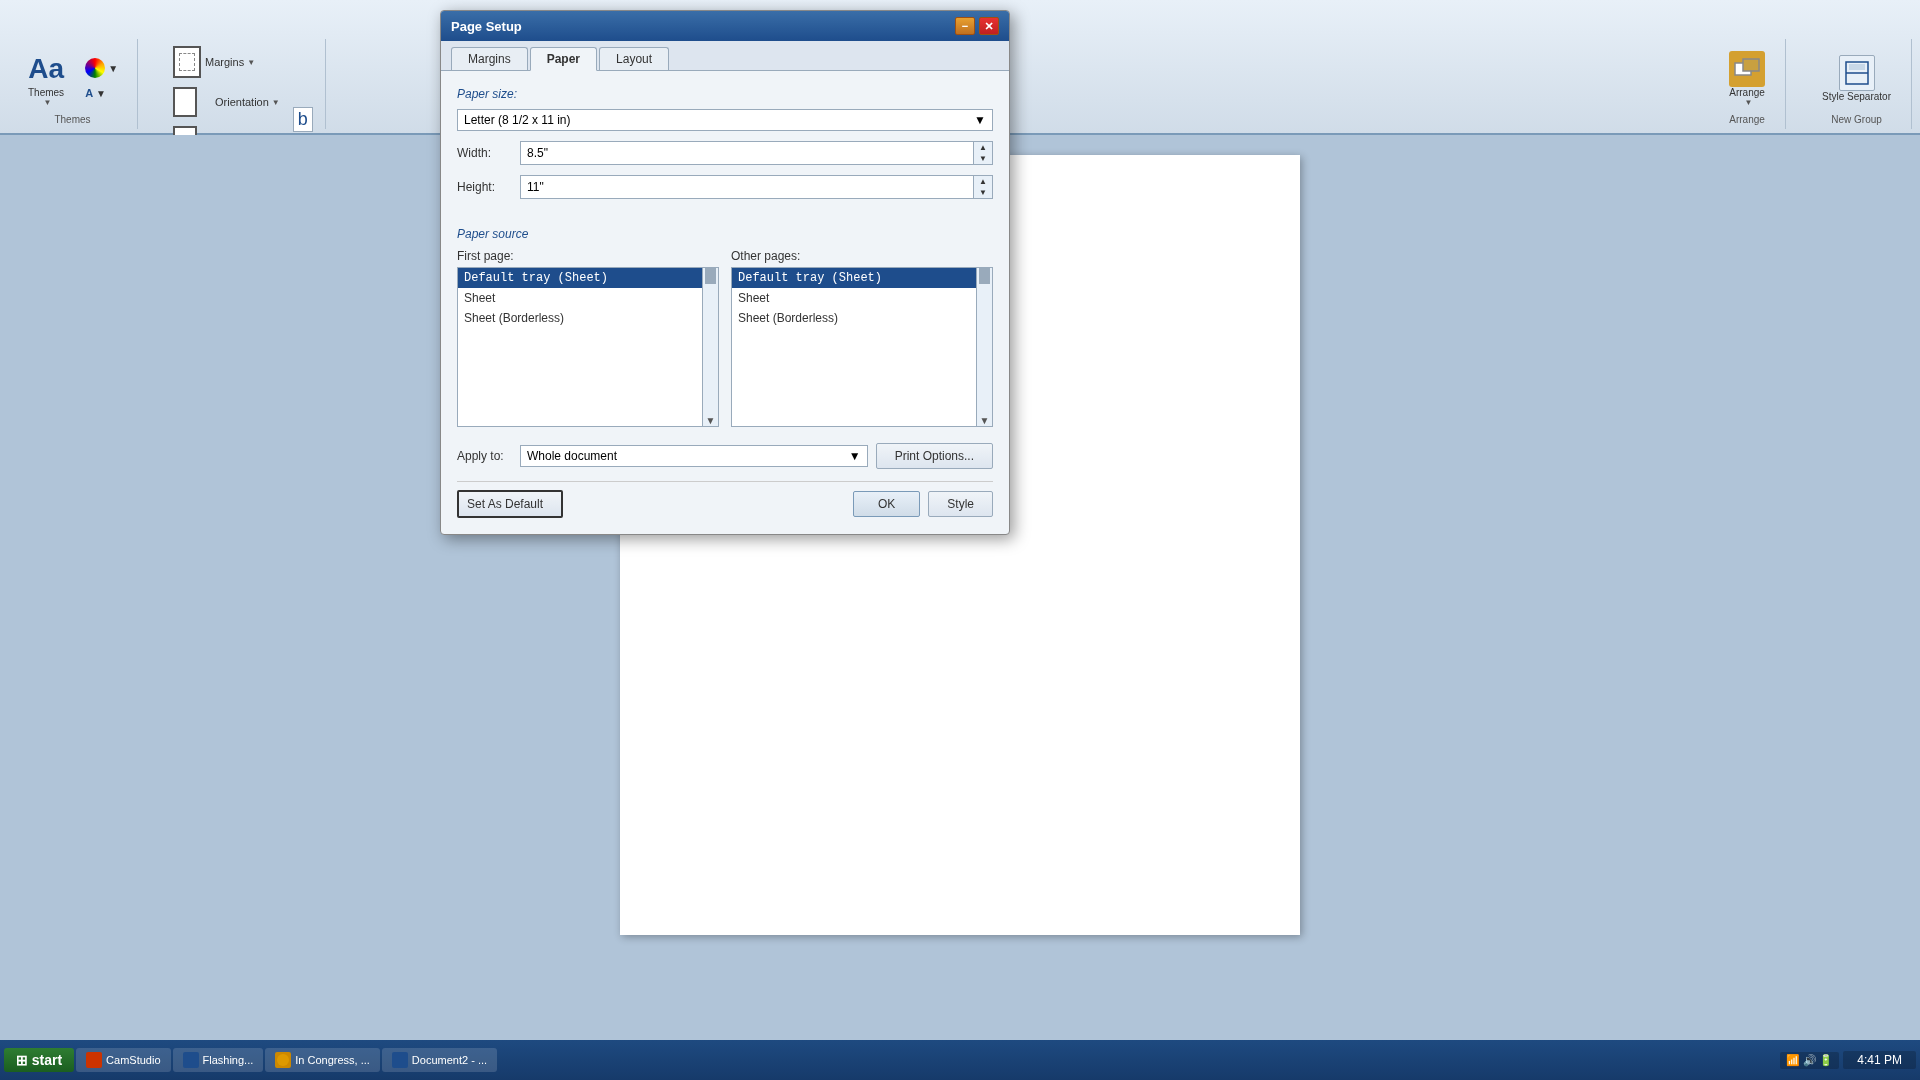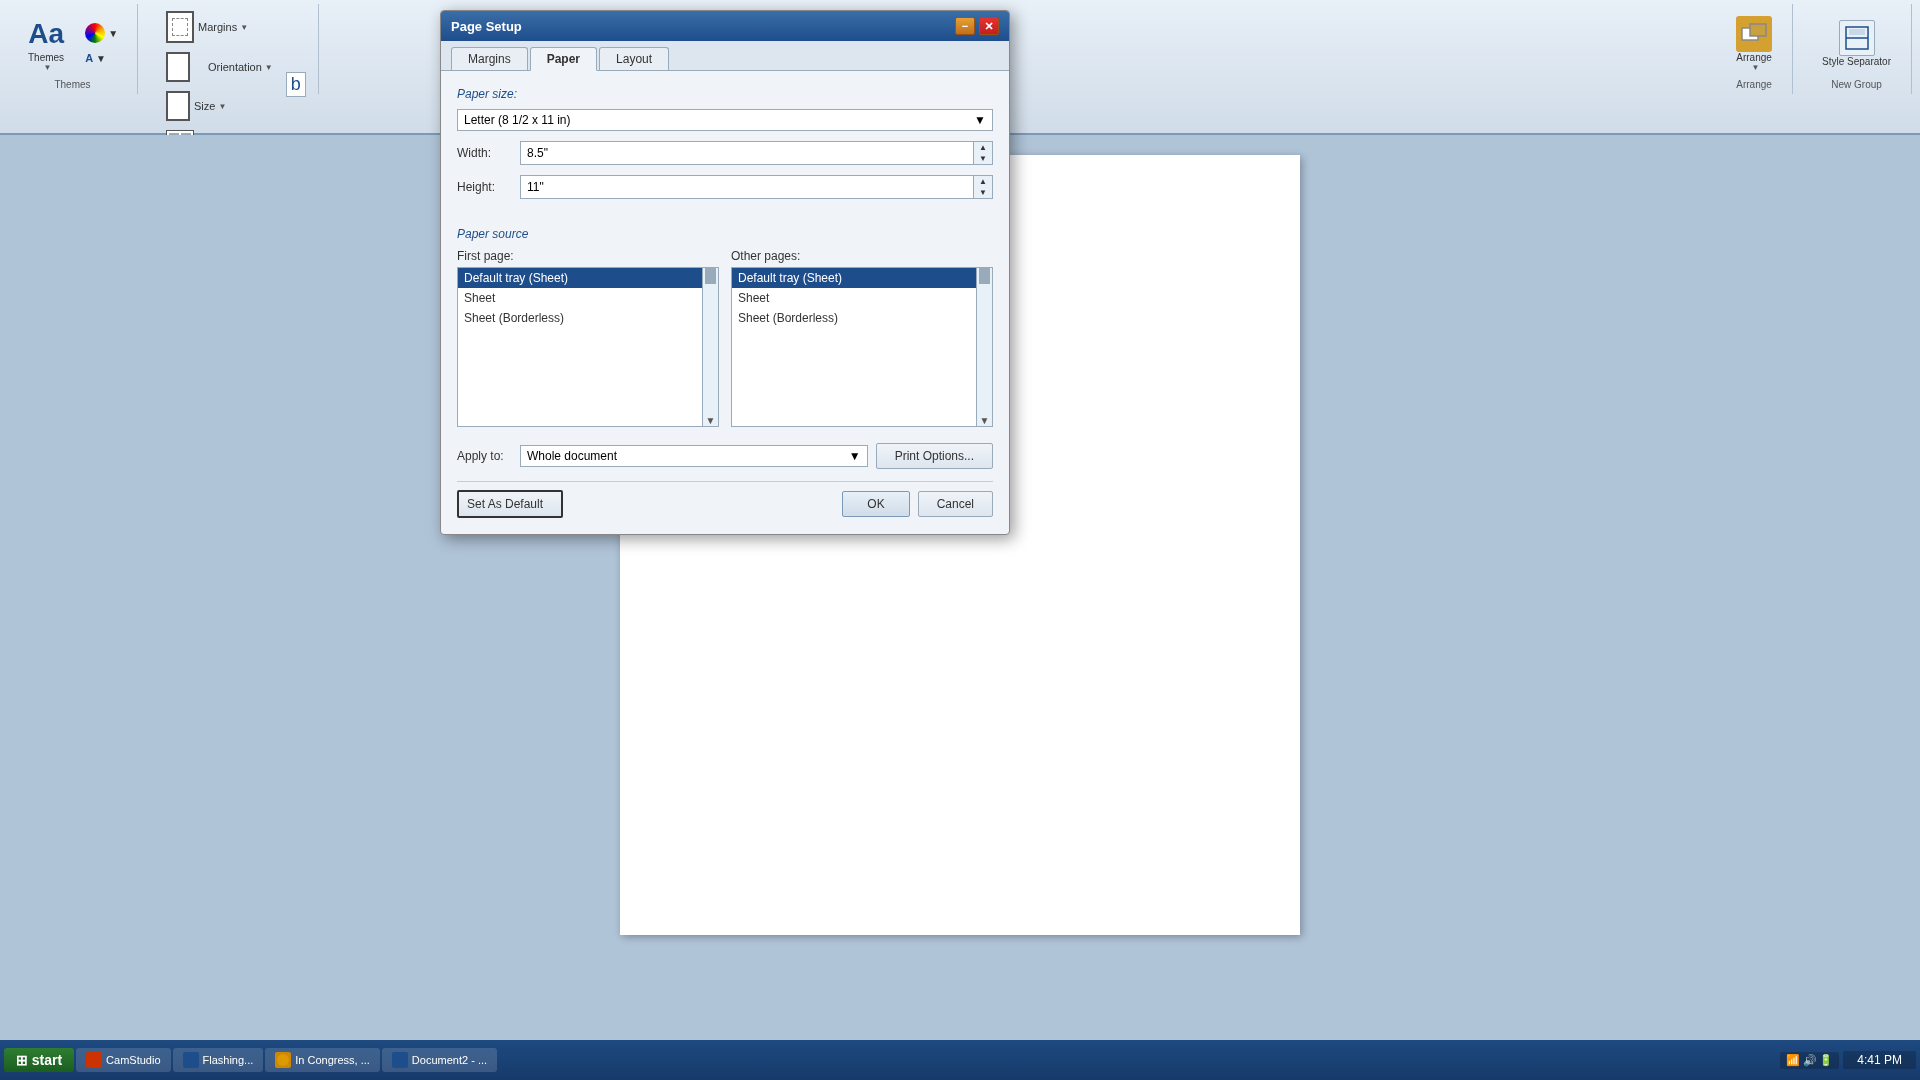--- a/index.html
+++ b/index.html
@@ -54,23 +54,23 @@
       color: white;
       border-radius: 0;
       padding: 4px 18px;
       font-weight: bold;
       margin-right: 2px;
     }
 
     .ribbon-content {
       display: flex;
       flex: 1;
-      align-items: flex-start;
+      align-items: flex-end;
       padding: 4px 8px;
-      gap: 9px;
+      gap: 16px;
     }
 
     .ribbon-group {
       display: flex;
       flex-direction: column;
       align-items: center;
       border-right: 1px solid #b0c0d0;
       padding: 4px 12px;
       height: 90px;
       justify-content: space-between;
@@ -465,20 +465,21 @@
     .listbox-item {
       padding: 3px 6px;
       font-size: 12px;
       cursor: pointer;
       color: #333;
     }
 
     .listbox-item.selected {
       background: #1e4d8c;
       color: white;
+      font-family: Liberation Mono, monospace;
     }
 
     .listbox-scrollbar {
       position: absolute;
       right: 0;
       top: 0;
       bottom: 0;
       width: 16px;
       background: #e8f0f8;
       border-left: 1px solid #9ab;
@@ -739,21 +740,21 @@
         <span>Whole document</span>
         <span>▼</span>
       </div>
       <button class="btn">Print Options...</button>
     </div>
 
     <div class="modal-footer">
       <button class="btn btn-default">Set As Default</button>
       <div style="display:flex;gap:8px">
         <button class="btn btn-primary">OK</button>
-        <button class="btn">Cancel</button>
+        <button class="btn">Style</button>
       </div>
     </div>
   </div>
 </div>
 
 <div class="taskbar">
   <div class="start-btn">
     <span>⊞</span>
     <span>start</span>
   </div>

